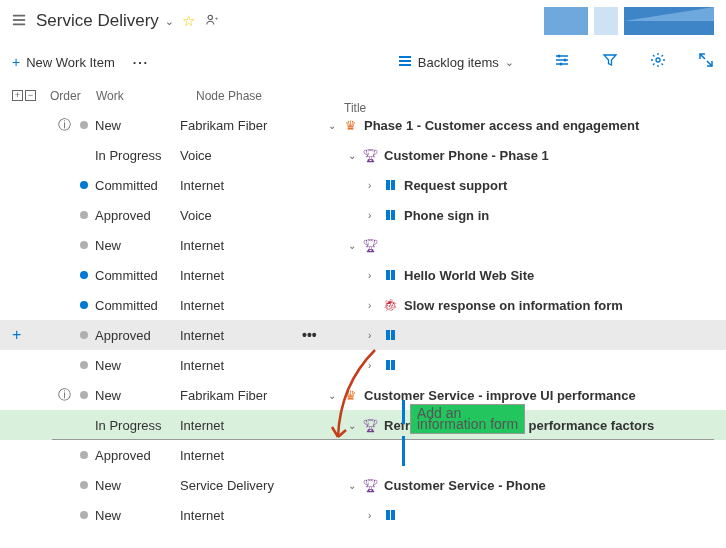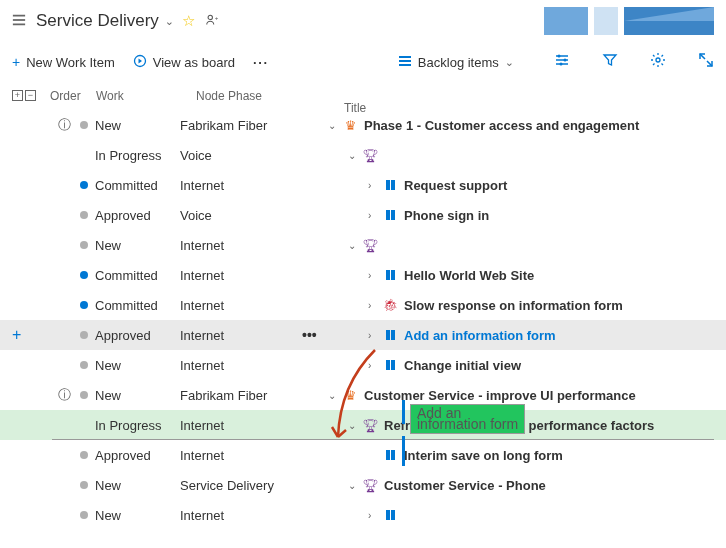--- a/index.html
+++ b/index.html
@@ -98,29 +98,20 @@
   <div class="header-right">
     <div class="chart-box"></div>
     <div class="chart-box2"></div>
   </div>
 </div>
 
 <div class="toolbar">
   <div class="tool">
     <span class="tool-icon">+</span>
     <span>New Work Item</span>
-  </div>
-  <div class="tool">
-    <span class="tool-icon">
-      <svg width="14" height="14" viewBox="0 0 14 14">
-          <circle cx="7" cy="7" r="5.5" fill="none" stroke="#0078d4" stroke-width="1.3"></circle>
-          <path d="M5.5 4.5 L9 7 L5.5 9.5 Z" fill="#0078d4"></path>
-        </svg>
-    </span>
-    <span>View as board</span>
   </div>
   <div class="tool">
     <span style="font-weight:bold;letter-spacing:1px;">···</span>
   </div>
   <div class="toolbar-right">
     <div class="backlog-dd">
       <span class="tool-icon">
         <svg width="14" height="14" viewBox="0 0 14 14">
             <rect x="1" y="2" width="12" height="2" fill="#0078d4"></rect>
             <rect x="1" y="6" width="12" height="2" fill="#0078d4"></rect>
@@ -190,20 +181,21 @@
       <div class="order-cell"></div>
       <div class="info-icon"></div>
       <div class="state-cell">
         <span class="dot in_progress"></span>
         <span>In Progress</span>
       </div>
       <div class="node-cell">Voice</div>
       <div class="title-cell indent-1">
         <span class="tree-chevron">⌄</span>
         <span class="wi-icon trophy">🏆︎</span>
+        <span class="title-text">Customer Phone - Phase 1</span>
       </div>
     </div>
     <div class="row">
       <div class="addbtn"></div>
       <div class="order-cell"></div>
       <div class="info-icon"></div>
       <div class="state-cell">
         <span class="dot committed"></span>
         <span>Committed</span>
       </div>
@@ -298,42 +290,40 @@
       </div>
       <div class="node-cell">Internet</div>
       <div class="title-cell indent-2">
         <span class="tree-chevron">›</span>
         <span class="wi-icon book">
           <svg width="12" height="12" viewBox="0 0 12 12">
             <rect x="1" y="1" width="4" height="10" fill="#0078d4"></rect>
             <rect x="6" y="1" width="4" height="10" fill="#0078d4"></rect>
           </svg>
         </span>
-        <span class="title-text link">Add an information form</span>
       </div>
       <div class="row-actions">•••</div>
     </div>
     <div class="row">
       <div class="addbtn"></div>
       <div class="order-cell"></div>
       <div class="info-icon"></div>
       <div class="state-cell">
         <span class="dot new"></span>
         <span>New</span>
       </div>
       <div class="node-cell">Internet</div>
       <div class="title-cell indent-2">
         <span class="tree-chevron">›</span>
         <span class="wi-icon book">
           <svg width="12" height="12" viewBox="0 0 12 12">
             <rect x="1" y="1" width="4" height="10" fill="#0078d4"></rect>
             <rect x="6" y="1" width="4" height="10" fill="#0078d4"></rect>
           </svg>
         </span>
-        <span class="title-text">Change initial view</span>
       </div>
     </div>
     <div class="row">
       <div class="addbtn"></div>
       <div class="order-cell"></div>
       <div class="info-icon">ⓘ</div>
       <div class="state-cell">
         <span class="dot new"></span>
         <span>New</span>
       </div>
@@ -361,30 +351,20 @@
     </div>
     <div class="row line-before">
       <div class="addbtn"></div>
       <div class="order-cell"></div>
       <div class="info-icon"></div>
       <div class="state-cell">
         <span class="dot approved"></span>
         <span>Approved</span>
       </div>
       <div class="node-cell">Internet</div>
-      <div class="title-cell indent-2">
-        <span class="tree-chevron"></span>
-        <span class="wi-icon book">
-          <svg width="12" height="12" viewBox="0 0 12 12">
-            <rect x="1" y="1" width="4" height="10" fill="#0078d4"></rect>
-            <rect x="6" y="1" width="4" height="10" fill="#0078d4"></rect>
-          </svg>
-        </span>
-        <span class="title-text">Interim save on long form</span>
-      </div>
     </div>
     <div class="row">
       <div class="addbtn"></div>
       <div class="order-cell"></div>
       <div class="info-icon"></div>
       <div class="state-cell">
         <span class="dot new"></span>
         <span>New</span>
       </div>
       <div class="node-cell">Service Delivery</div>

